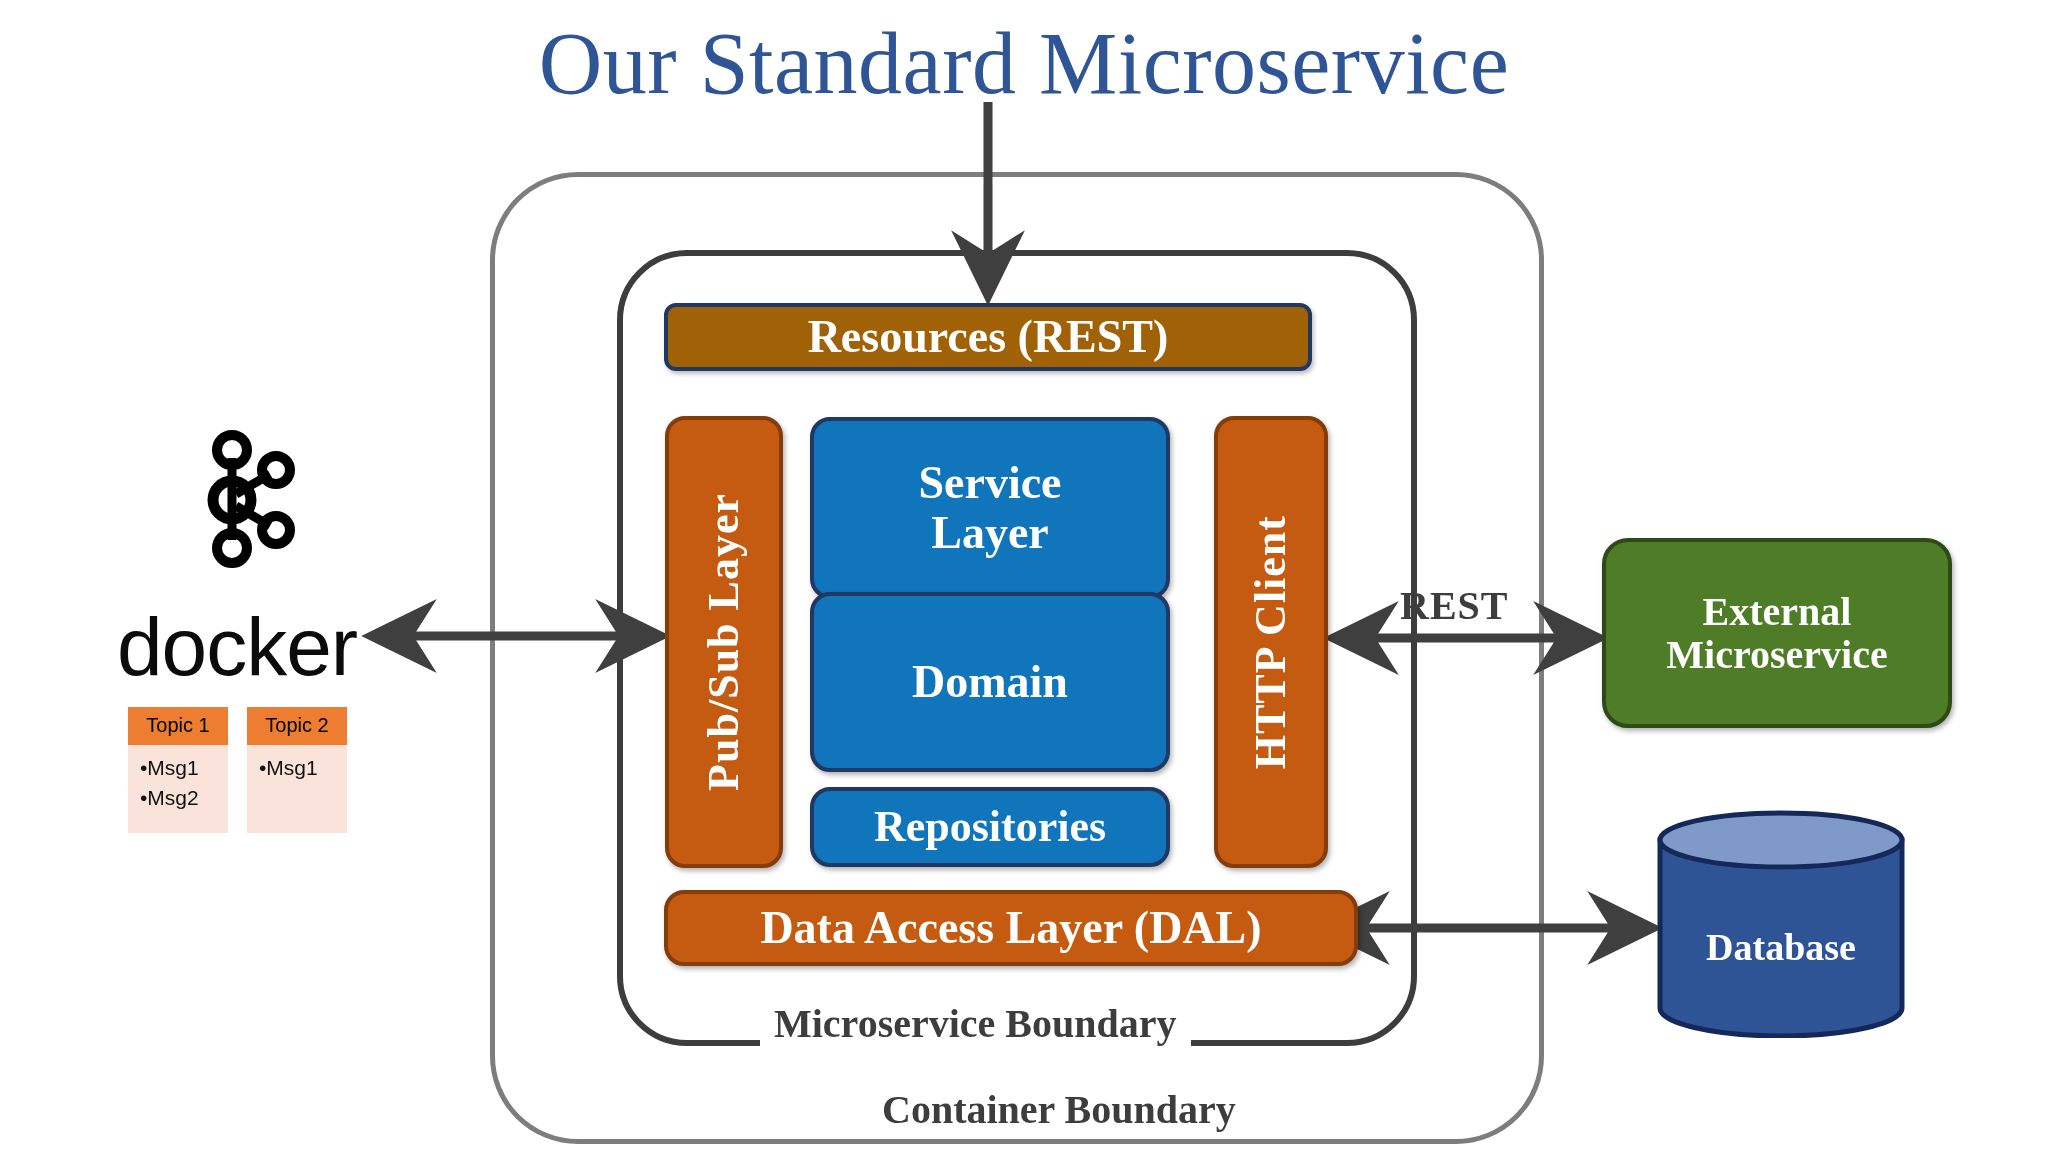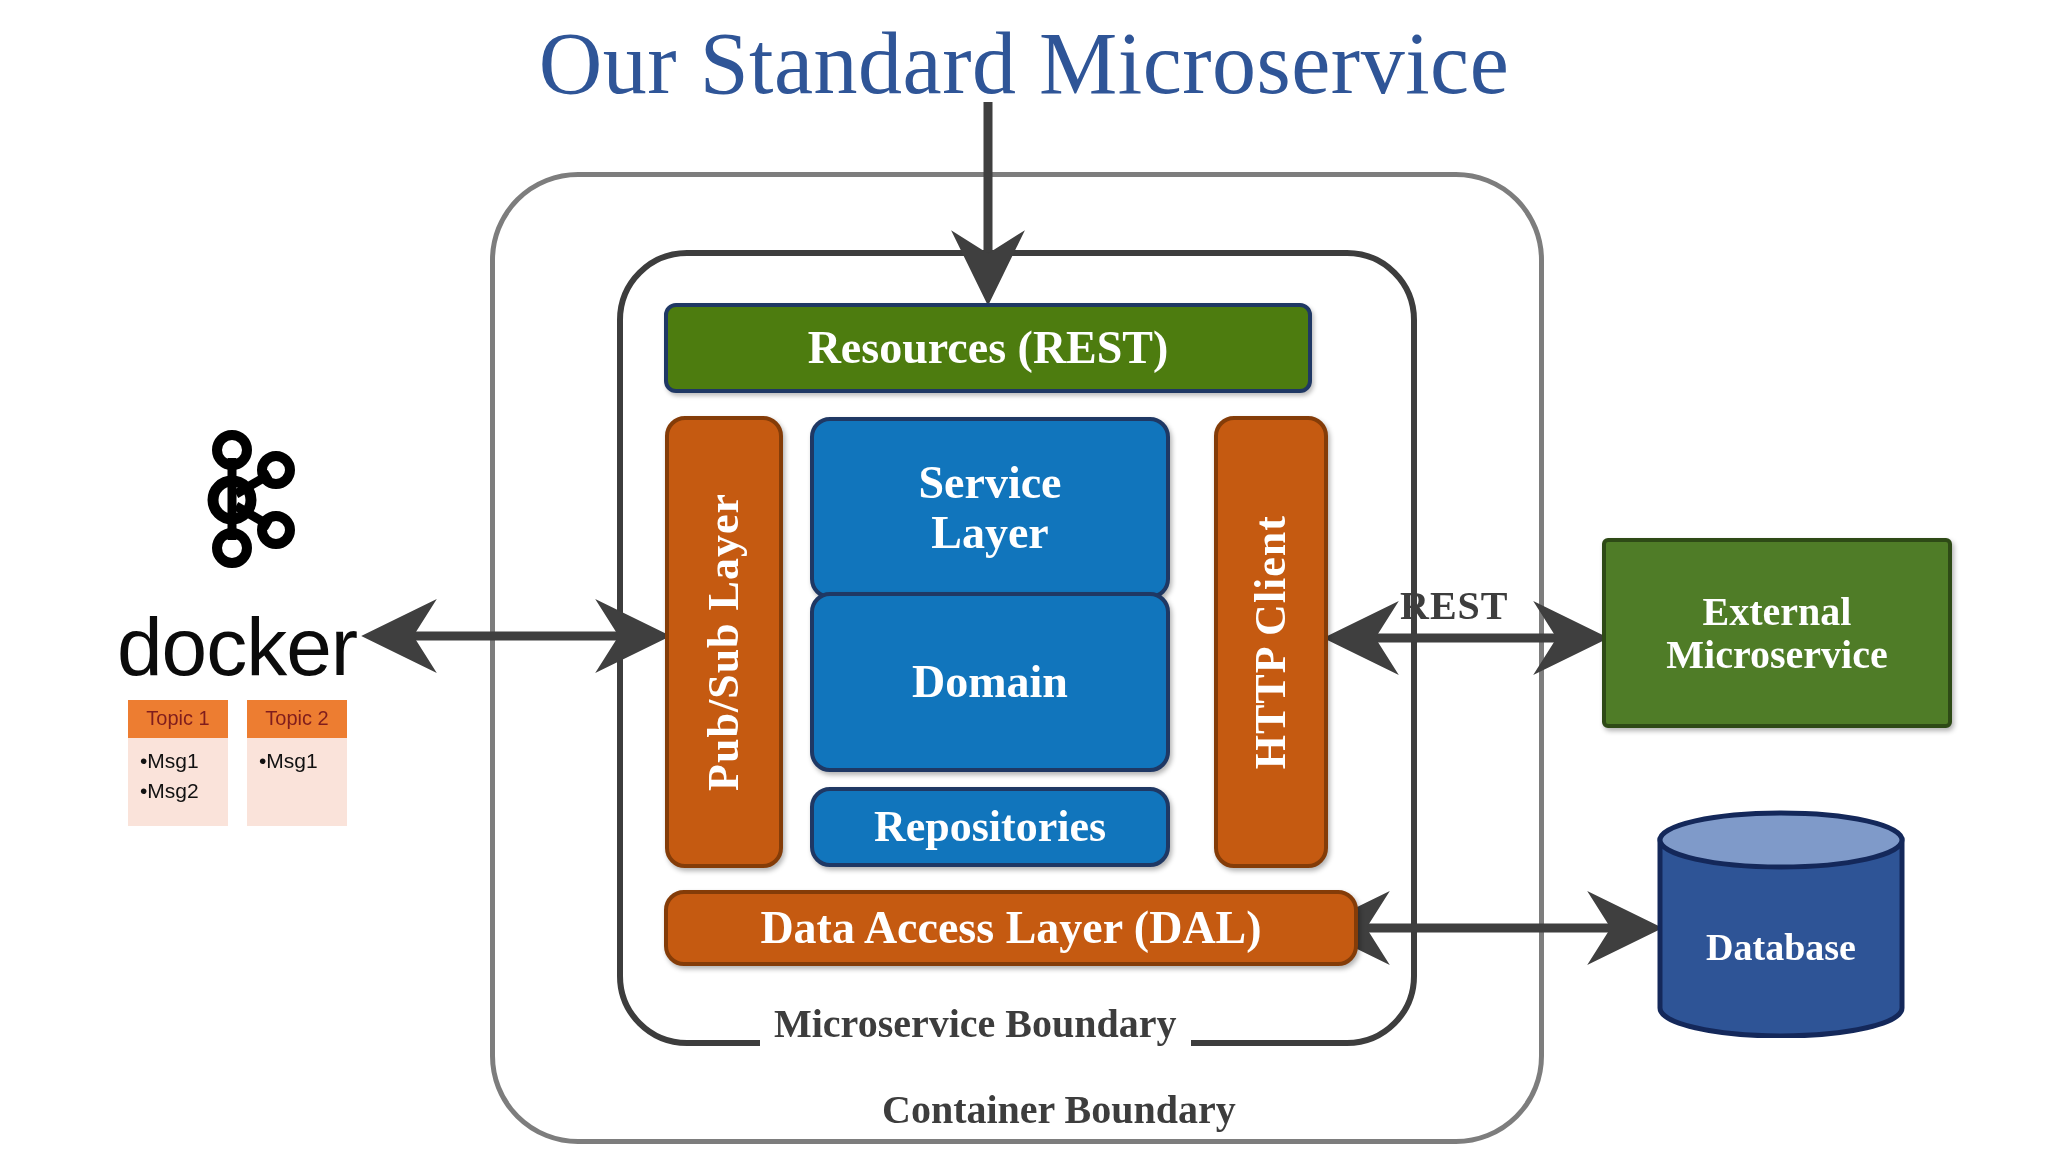--- a/index.html
+++ b/index.html
@@ -86,22 +86,22 @@
     color: #ffffff;
     font-family: "Liberation Serif", serif;
     font-weight: bold;
     line-height: 1.08;
   }
 
   .box-resources {
     left: 664px;
     top: 303px;
     width: 648px;
-    height: 90px;
-    background: #4d7c0f;
+    height: 68px;
+    background: #a16207;
     border: 4px solid #1f3864;
     border-radius: 12px;
     font-size: 46px;
     box-shadow: 2px 3px 4px rgba(0,0,0,0.25);
   }
 
   .box-blue {
     background: #1175bc;
     border: 4px solid #1f3864;
     border-radius: 20px;
@@ -135,21 +135,21 @@
   }
   .box-dal {
     left: 664px; top: 890px; width: 694px; height: 76px;
     font-size: 46px;
   }
 
   .box-external {
     left: 1602px; top: 538px; width: 350px; height: 190px;
     background: #4f7c27;
     border: 4px solid #2e4a16;
-    border-radius: 6px;
+    border-radius: 26px;
     font-size: 40px;
     box-shadow: 2px 3px 5px rgba(0,0,0,0.3);
   }
 
   
   .database {
     position: absolute;
     left: 1656px;
     top: 810px;
     width: 250px;
@@ -190,25 +190,26 @@
   }
 
   .topic {
     position: absolute;
     width: 100px;
   }
   .topic-1 { left: 128px; top: 700px; }
   .topic-2 { left: 247px; top: 700px; }
   .topic-head {
     background: #ed7d31;
-    color: #7f1d1d;
+    color: #000000;
     font-family: "Liberation Sans", sans-serif;
     font-size: 20px;
     text-align: center;
     padding: 7px 0 8px 0;
+    margin-top: 7px;
   }
   .topic-body {
     background: #fae3da;
     min-height: 70px;
     padding: 8px 0 10px 12px;
   }
   .topic-msg {
     font-family: "Liberation Sans", sans-serif;
     font-size: 21px;
     color: #111;

